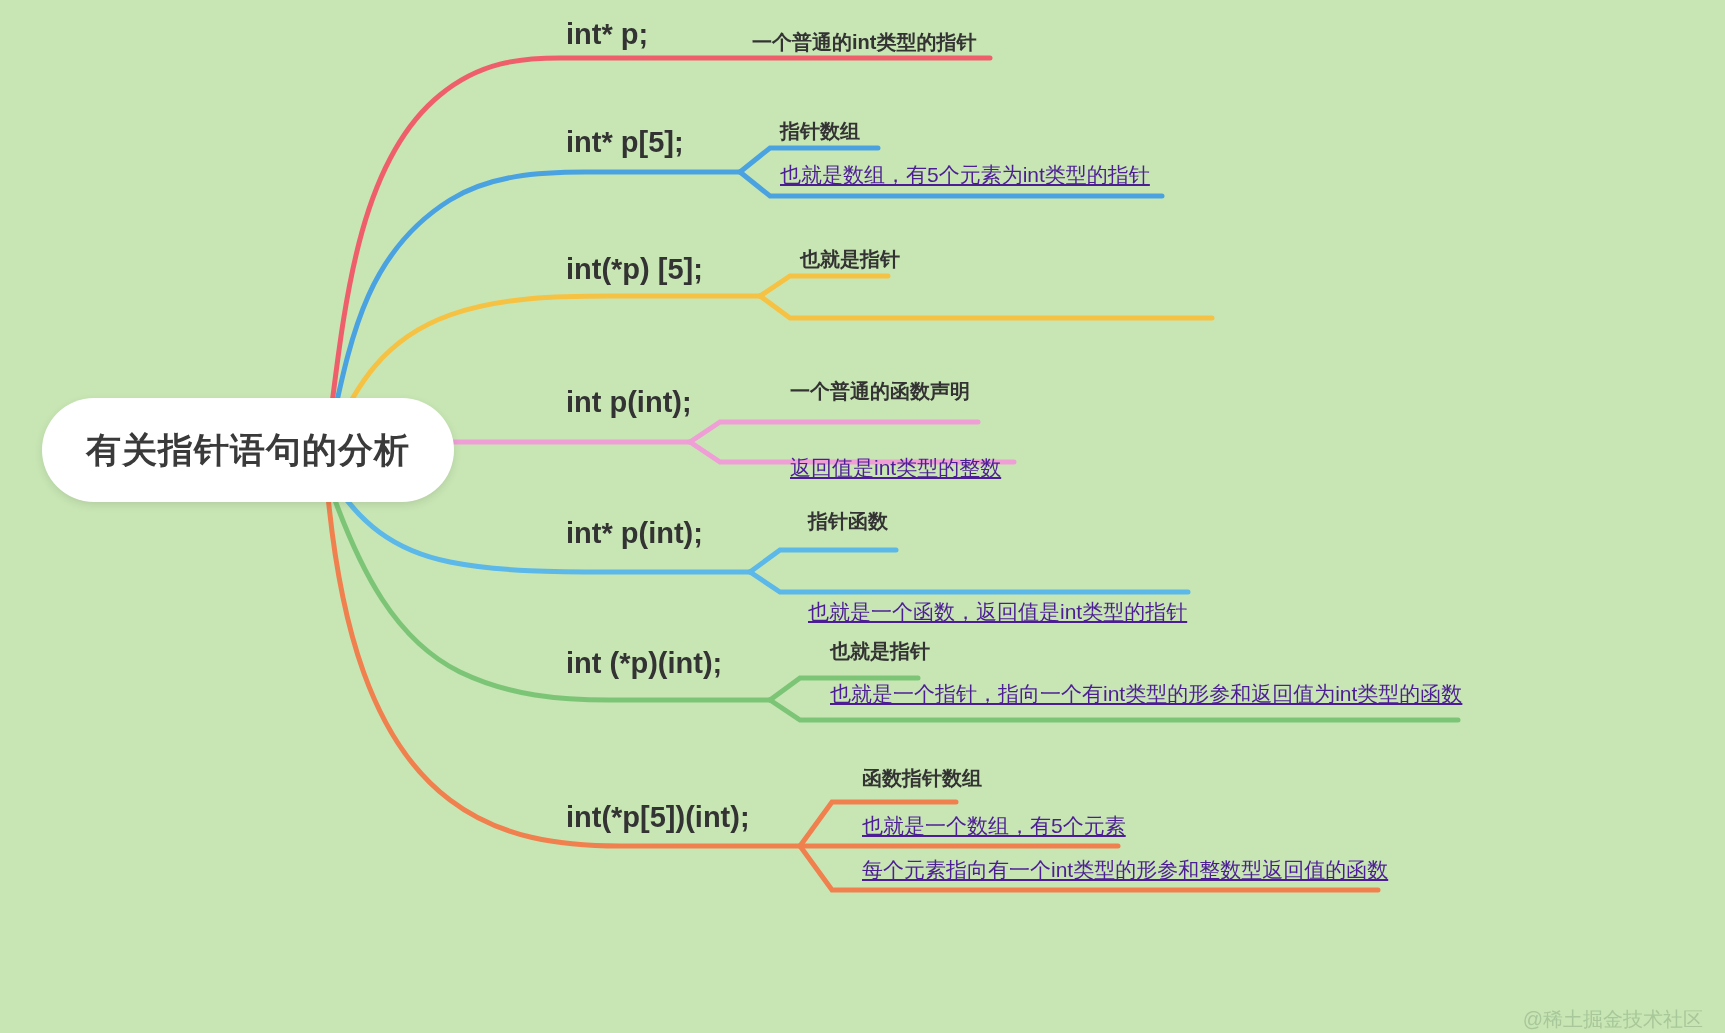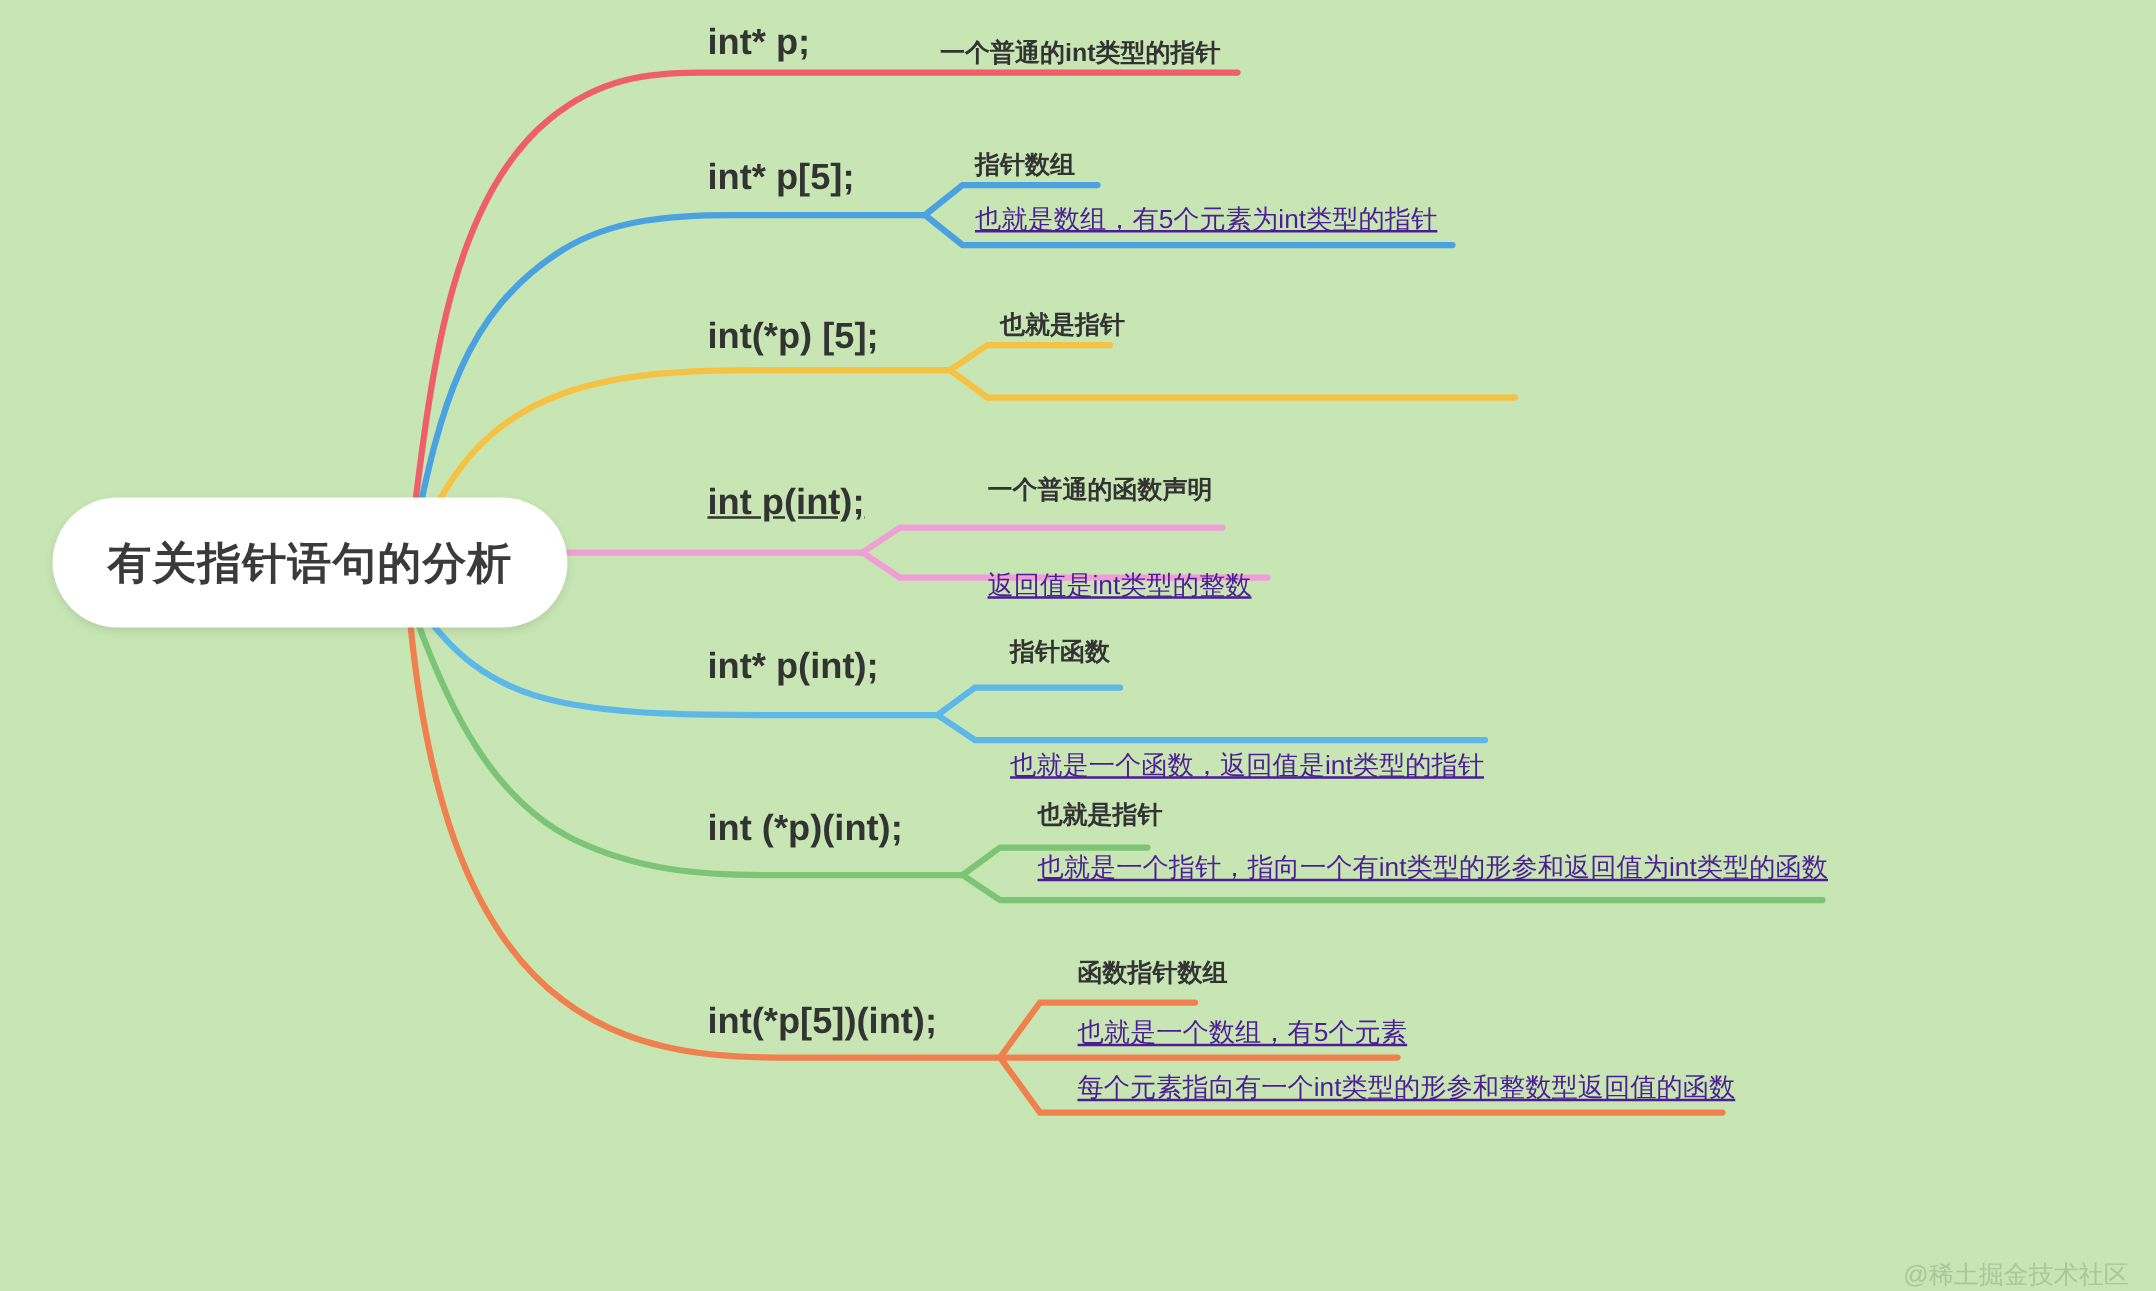--- a/index.html
+++ b/index.html
@@ -135,21 +135,21 @@
   <div class="topic" style="left:566px; top:18px;">int* p;</div>
   <div class="sub-title" style="left:752px; top:29px;">一个普通的int类型的指针</div>
 
   <div class="topic" style="left:566px; top:126px;">int* p[5];</div>
   <div class="sub-title" style="left:780px; top:118px;">指针数组</div>
   <div class="sub-desc" style="left:780px; top:161px;">也就是数组，有5个元素为int类型的指针</div>
 
   <div class="topic" style="left:566px; top:253px;">int(*p) [5];</div>
   <div class="sub-title" style="left:800px; top:246px;">也就是指针</div>
 
-  <div class="topic" style="left:566px; top:386px;text-decoration:underline;">int p(int);</div>
+  <div class="topic" style="left:566px; top:386px;">int p(int);</div>
   <div class="sub-title" style="left:790px; top:378px;">一个普通的函数声明</div>
   <div class="sub-desc" style="left:790px; top:420px;margin-top:34px;">返回值是int类型的整数</div>
 
   <div class="topic" style="left:566px; top:517px;">int* p(int);</div>
   <div class="sub-title" style="left:808px; top:508px;">指针函数</div>
   <div class="sub-desc" style="left:808px; top:550px;margin-top:48px;">也就是一个函数，返回值是int类型的指针</div>
 
   <div class="topic" style="left:566px; top:647px;">int (*p)(int);</div>
   <div class="sub-title" style="left:830px; top:638px;">也就是指针</div>
   <div class="sub-desc" style="left:830px; top:680px;">也就是一个指针，指向一个有int类型的形参和返回值为int类型的函数</div>

